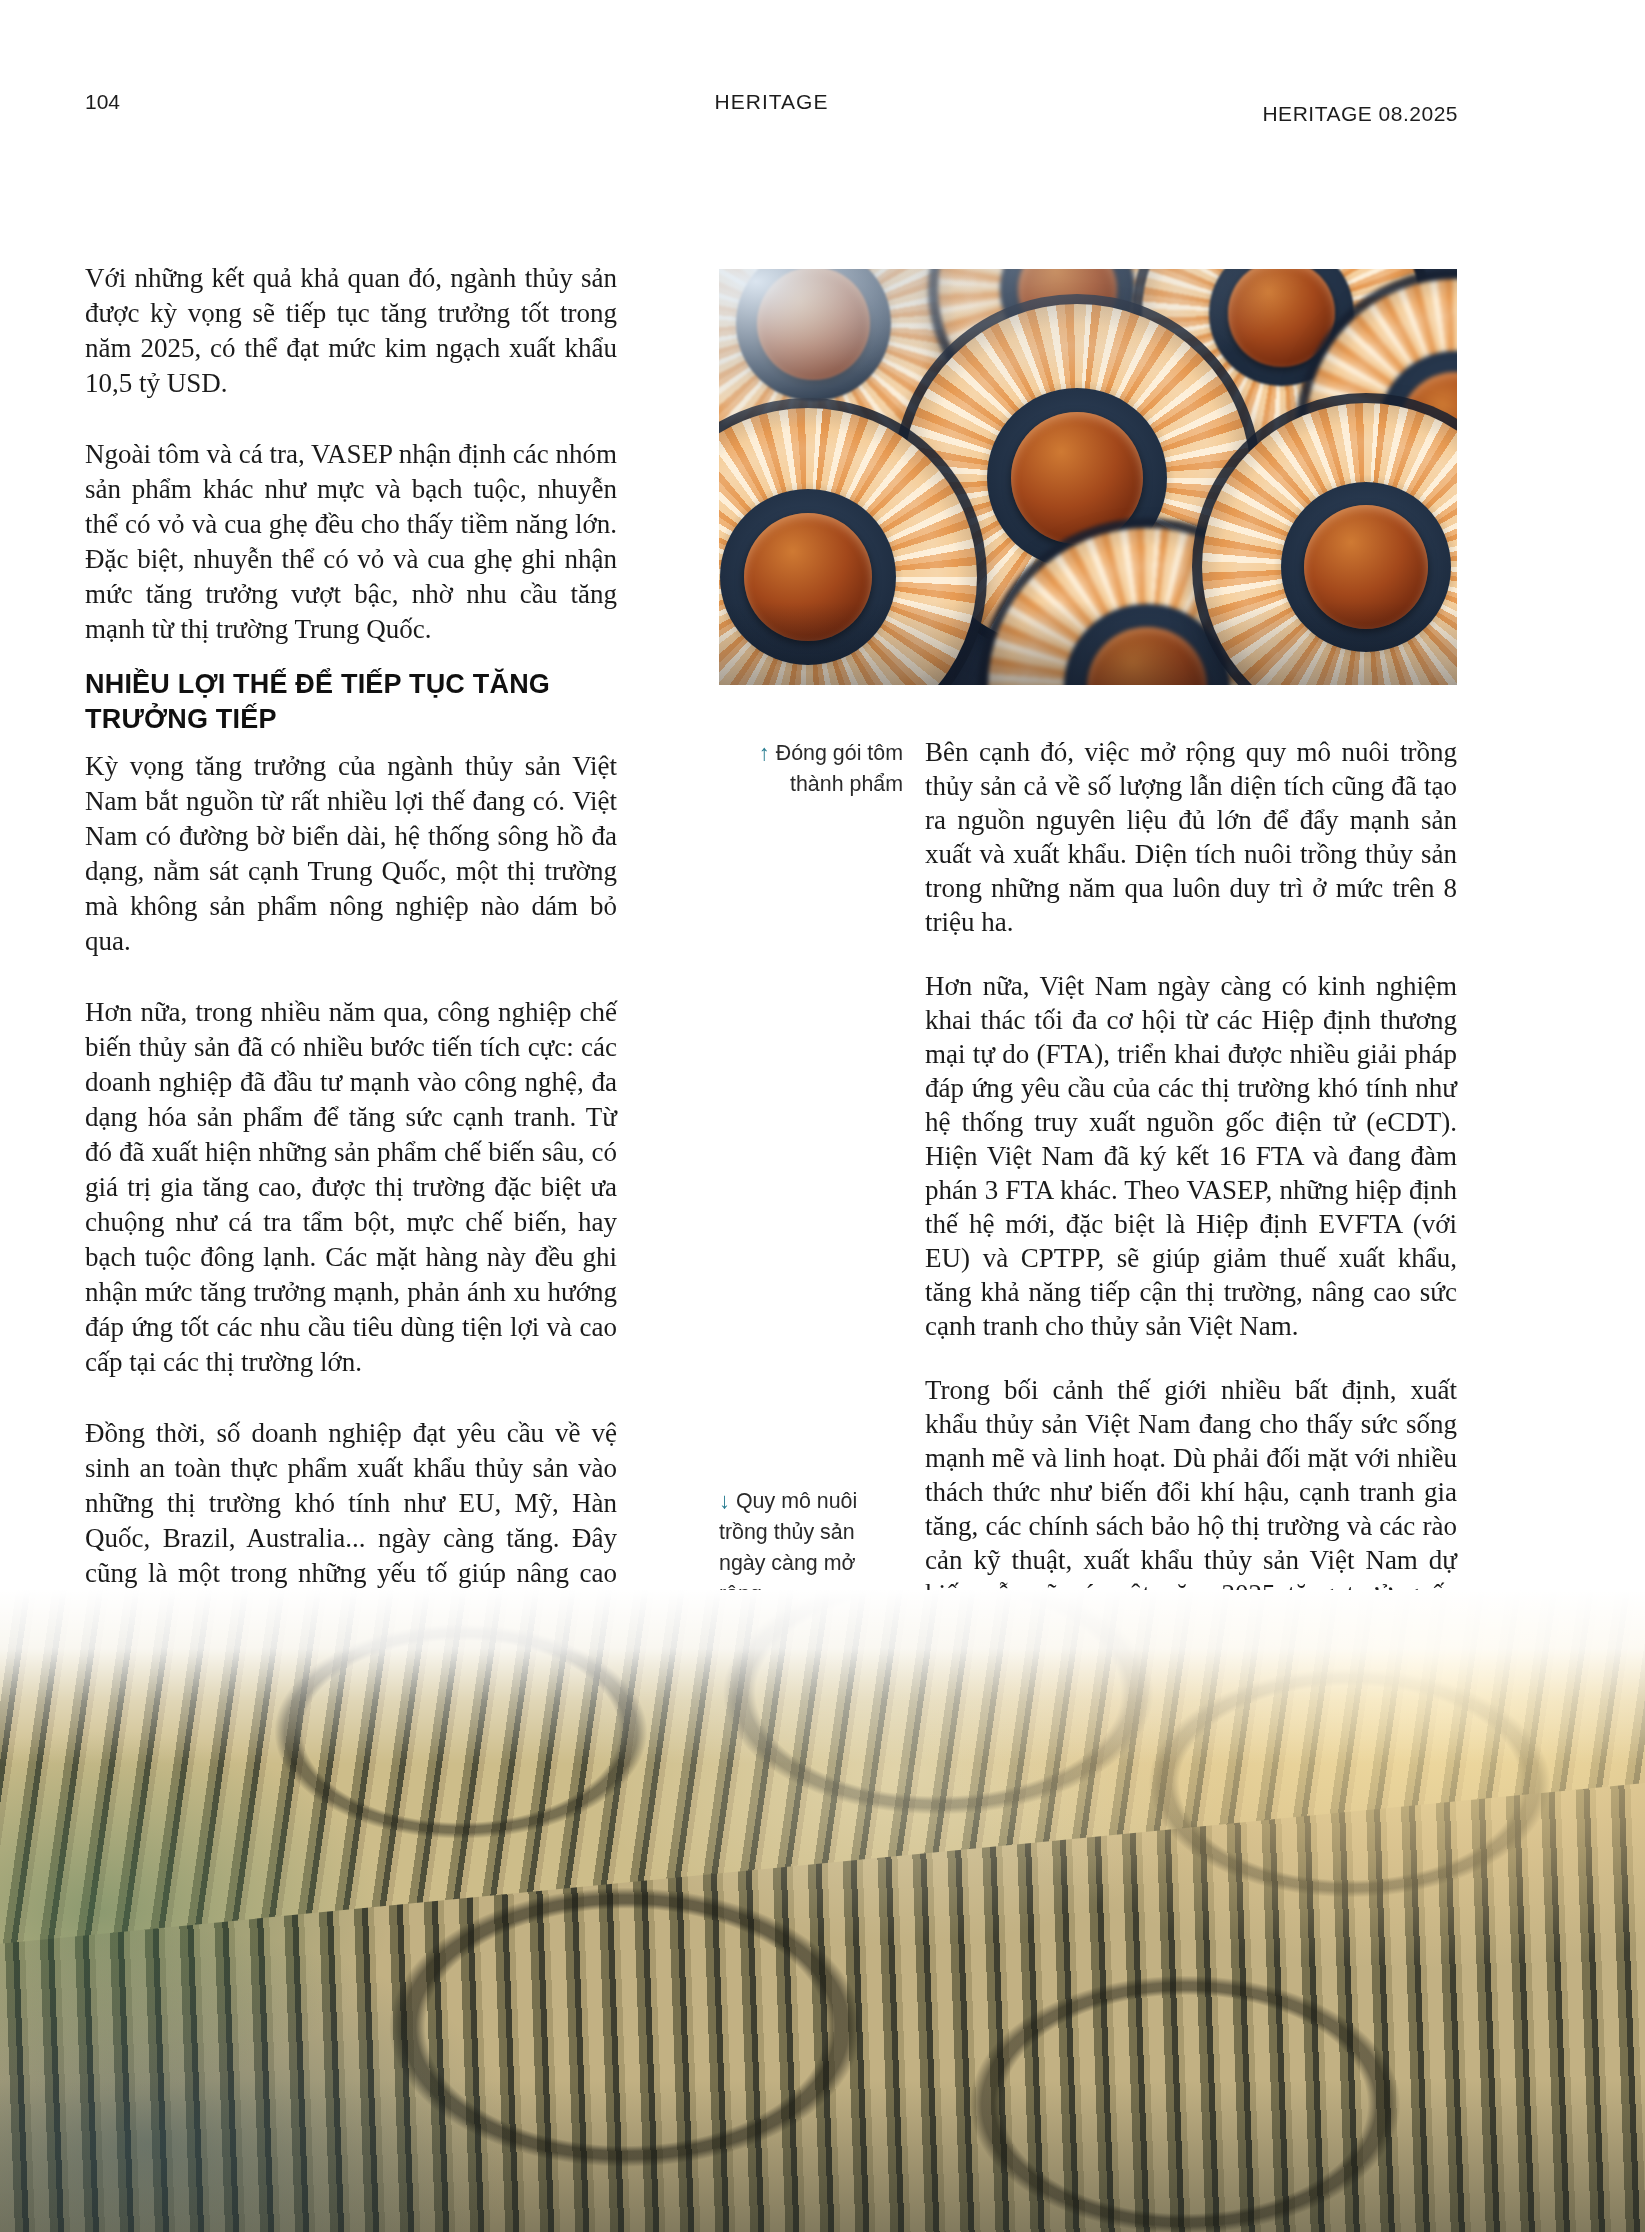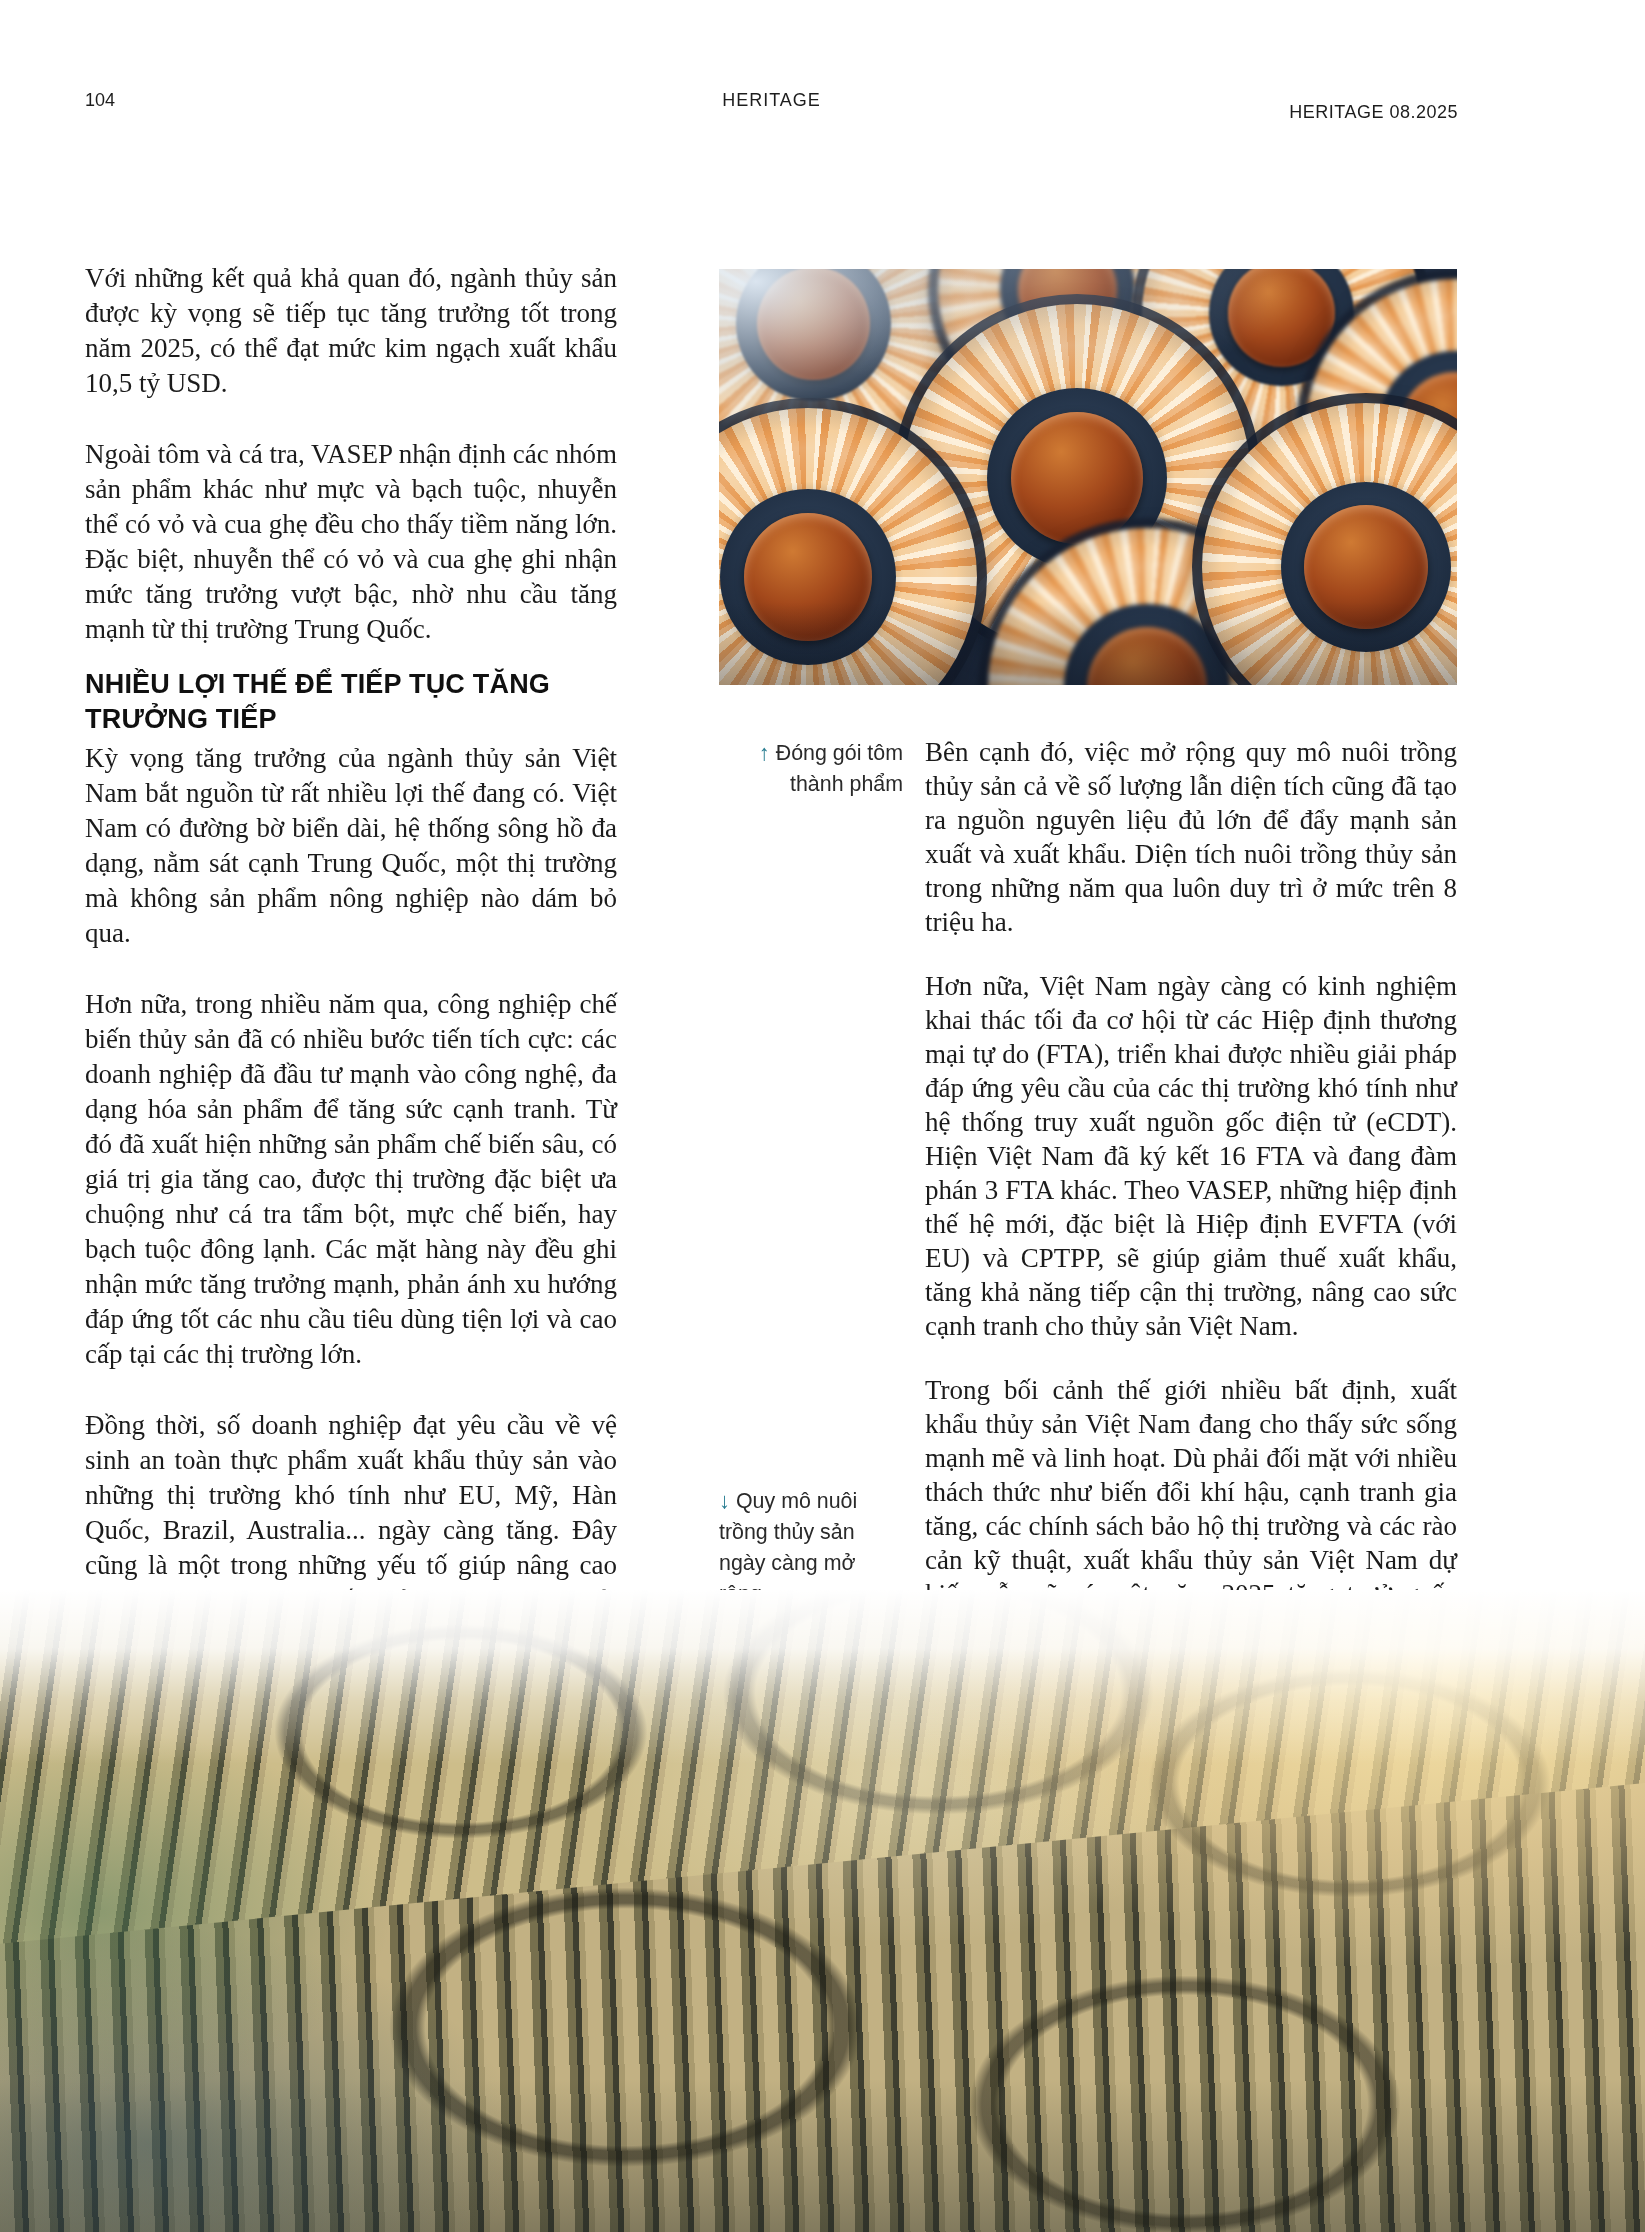--- a/index.html
+++ b/index.html
@@ -1,33 +1,33 @@
 <!DOCTYPE html>
 <html lang="vi"><head>
 <meta charset="utf-8">
 <style>
   html,body{margin:0;padding:0;background:#ffffff;}
   .page{position:relative;width:1646px;height:2233px;background:#fff;overflow:hidden;
         font-family:"Liberation Serif", serif;color:#1b1b1b;}
 
   
   .hdr{position:absolute;top:90px;left:85px;right:188px;height:30px;
-       font-family:"Liberation Sans", sans-serif;font-size:18px;color:#1d1d1d;}
+       font-family:"Liberation Sans", sans-serif;font-size:21px;color:#1d1d1d;}
   .hdr .pageno{position:absolute;left:0;top:0;}
   .hdr .section{position:absolute;left:0;right:0;top:0;text-align:center;letter-spacing:1px;}
   .hdr .issue{position:absolute;right:0;top:0;letter-spacing:0.5px;margin-top:12px;}
 
   
   .col{position:absolute;text-align:justify;font-size:27px;}
   .col p{margin:0 0 36px 0;line-height:35px;}
   .col-left{left:85px;top:261px;width:532px;}
   .col-right{left:925px;top:735px;width:532px;}
   .col-right p{line-height:34px;margin:0 0 30px 0;}
   .subhead{font-family:"Liberation Sans", sans-serif;font-weight:bold;font-size:27px;
-           line-height:35px;color:#101010;margin:-16px 0 4px 0;text-align:left;letter-spacing:0.2px;}
+           line-height:35px;color:#101010;margin:-16px 0 12px 0;text-align:left;letter-spacing:0.2px;}
   .lotus{display:inline-block;width:36px;height:23px;vertical-align:-3px;margin-left:8px;}
 
   
   .cap{position:absolute;left:719px;width:184px;font-family:"Liberation Sans", sans-serif;
        font-size:21.4px;line-height:31px;color:#2a2a2a;text-align:left;}
   .cap .arrow{font-weight:bold;font-size:22px;}
   .cap-top{top:737px;text-align:right;}
   .cap-bottom{top:1485px;}
 
   

